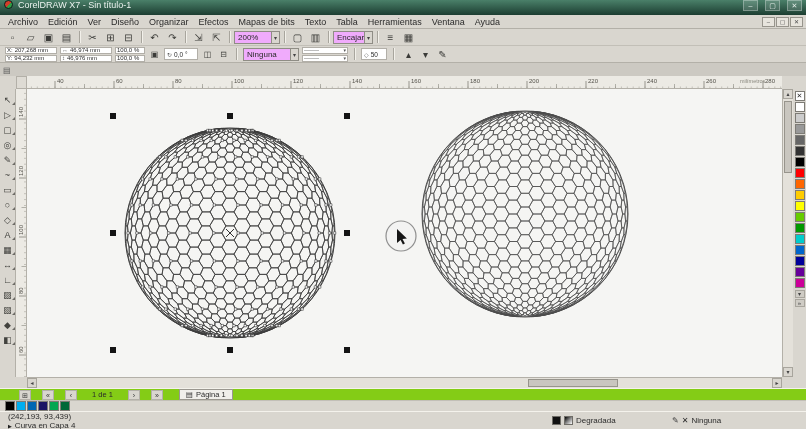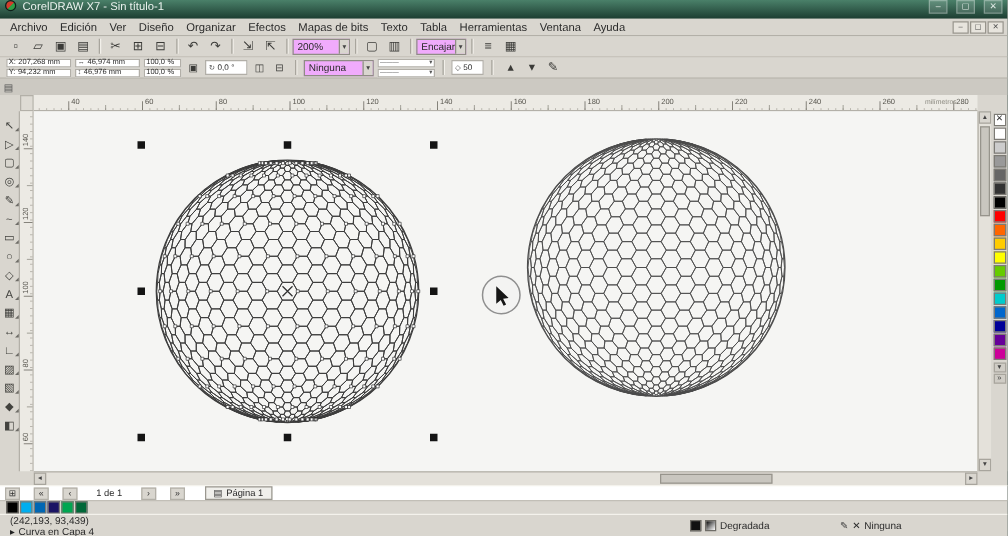--- a/index.html
+++ b/index.html
@@ -58,21 +58,21 @@
 .vthumb{position:absolute;top:12px;left:1px;width:8px;height:72px;background:#c9c6bf;border:1px solid #97948c}
 .hscroll{position:absolute;top:377px;left:27px;width:755px;height:11px;background:#e4e1da;border-top:1px solid #b3b0a8}
 .harrow{position:absolute;top:0;width:10px;height:10px;font-size:6px;text-align:center;line-height:9px;background:#d9d6cf;border:1px solid #a8a59d;color:#444}
 .hthumb{position:absolute;top:1px;left:501px;width:90px;height:8px;background:#c9c6bf;border:1px solid #97948c}
 
 .cpalette{position:absolute;top:89px;left:793px;width:13px;height:288px;background:#d9d6cf;display:flex;flex-direction:column;align-items:center;padding-top:2px}
 .swatch{width:10px;height:10px;border:1px solid #7d7b75;margin-bottom:1px;flex:none}
 .no-color{background:#fff;font-size:7px;line-height:8px;text-align:center;color:#333}
 .pal-arrow{width:10px;height:8px;font-size:6px;line-height:7px;text-align:center;color:#444;background:#cfccc5;border:1px solid #a8a59d;margin-top:1px}
 
-.pagenav{position:absolute;top:388px;left:0;width:806px;height:12px;background:#ffffff;border-top:1px solid #f4f2ec;display:flex;align-items:center;gap:11px;padding-left:4px;font-size:8px}
+.pagenav{position:absolute;top:388px;left:0;width:806px;height:12px;background:#84cc16;border-top:1px solid #f4f2ec;display:flex;align-items:center;gap:11px;padding-left:19px;font-size:8px}
 .pn-btn{width:12px;height:10px;text-align:center;line-height:9px;background:#d9d6cf;border:1px solid #b3b0a8;font-size:7px;color:#333}
 .pn-label{padding:0 4px;font-size:7.5px}
 .page-tab{margin-left:5px;background:#f0efeb;border:1px solid #9a978f;height:11px;display:flex;align-items:center;gap:3px;padding:0 6px;font-size:7.5px}
 .dpalette{position:absolute;top:400px;left:0;width:806px;height:11px;background:#d9d6cf;border-top:1px solid #c2bfb7;display:flex;align-items:center;gap:1px;padding-left:5px}
 .statusbar{position:absolute;top:411px;left:0;width:806px;height:18px;background:#d9d6cf;border-top:1px solid #f4f2ec;font-size:8px}
 .sb-left{position:absolute;left:8px;top:1px;line-height:8.5px}
 .sb-obj{display:flex;align-items:center;gap:3px}
 .sb-flyout{font-size:5px;color:#222}
 .sb-fill{position:absolute;left:552px;top:4px;display:flex;align-items:center;gap:3px}
 .sb-outline{position:absolute;left:672px;top:4px;display:flex;align-items:center;gap:3px}

